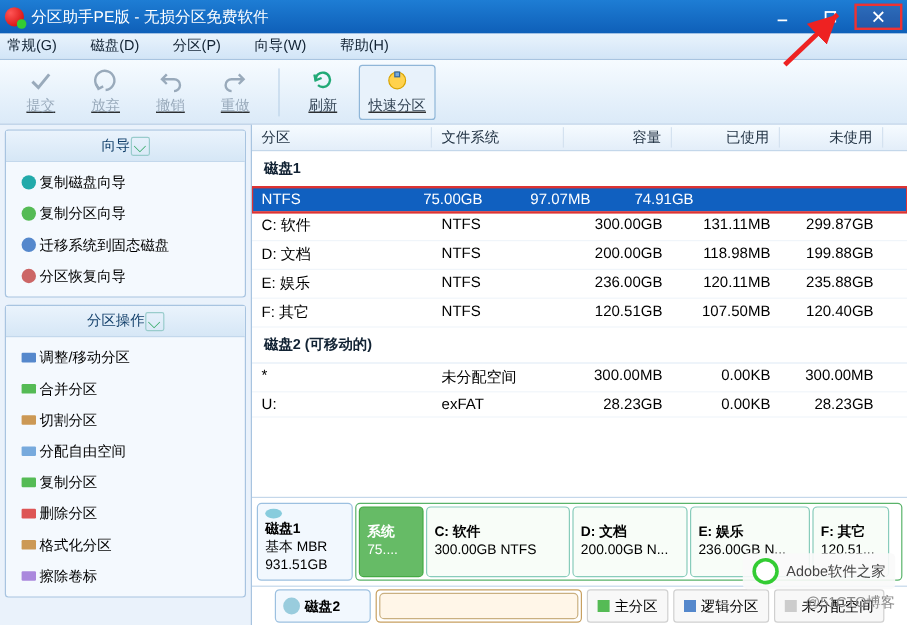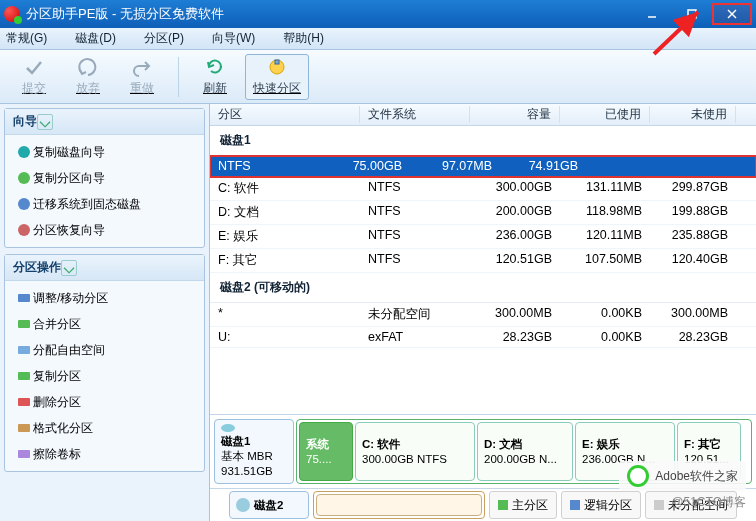--- a/index.html
+++ b/index.html
@@ -21,21 +21,21 @@
 .tbtn .ticon svg { width: 20px; height: 20px; }
 .tbtn .tlbl { font-size: 12px; margin-top: 2px; }
 .tbtn.disabled { color: #9ab; }
 .tsep { width: 1px; height: 40px; background: #bcd3e8; margin: 0 6px; }
 .tbtn.boxed { border: 1px solid #8fb6d8; background: #e8f2fb; width: 64px; }
 
 .body { display: flex; height: calc(521px - 28px - 22px - 54px); }
 
 .sidebar { width: 210px; background: #eaf2fb; border-right: 1px solid #a8c4e0; overflow-y: auto; padding: 4px; }
 .panel { border: 1px solid #a8c4e0; border-radius: 3px; margin-bottom: 6px; background: #f4f9fe; }
-.panel-hd { display: flex; align-items: center; justify-content: flex-start; padding: 4px 8px; font-weight: bold; color: #13406b; background: linear-gradient(#eaf3fc, #d6e7f6); border-bottom: 1px solid #c3d8ec; }
+.panel-hd { display: flex; align-items: center; justify-content: center; padding: 4px 8px; font-weight: normal; color: #13406b; background: linear-gradient(#eaf3fc, #d6e7f6); border-bottom: 1px solid #c3d8ec; }
 .panel-hd .chev { color: #3a6; font-size: 14px; line-height: 1; border: 1px solid #9cc; border-radius: 2px; width: 16px; height: 16px; display:flex; align-items:center; justify-content:center; }
 .panel-body { padding: 4px 0; }
 .sitem { display: flex; align-items: center; gap: 0; padding: 4px 10px; cursor: pointer; }
 .sitem .sicon { width: 18px; height: 18px; display: flex; align-items: center; justify-content: center; }
 .sitem .sicon svg { width: 16px; height: 16px; }
 
 .main { flex: 1; display: flex; flex-direction: column; background: #fff; }
 
 .list-hd { display: flex; background: linear-gradient(#f6fbff, #e3eef9); border-bottom: 1px solid #c4d7ea; height: 22px; align-items: center; }
 .list-hd .col { padding: 0 8px; border-right: 1px solid #d4e2f0; font-size: 12px; color: #234; }
@@ -135,20 +135,28 @@
         <svg viewBox="0 0 20 20">
           <path d="M4 16 A8 8 0 1 1 10 18" stroke="#9ab" stroke-width="2" fill="none"></path>
           <path d="M2 13 L4 17 L8 15" stroke="#9ab" stroke-width="2" fill="none"></path>
         </svg>
       </div>
     <div class="tlbl">放弃</div>
   </div>
   <div class="tbtn disabled">
     <div class="ticon">
         <svg viewBox="0 0 20 20">
+          <path d="M7 5 L3 9 L7 13 M3 9 H13 A5 5 0 0 1 13 19" stroke="#9ab" stroke-width="2" fill="none"></path>
+        </svg>
+      </div>
+    <div class="tlbl">撤销</div>
+  </div>
+  <div class="tbtn disabled">
+    <div class="ticon">
+        <svg viewBox="0 0 20 20">
           <path d="M13 5 L17 9 L13 13 M17 9 H7 A5 5 0 0 0 7 19" stroke="#9ab" stroke-width="2" fill="none"></path>
         </svg>
       </div>
     <div class="tlbl">重做</div>
   </div>
   <div class="tsep"></div>
   <div class="tbtn">
     <div class="ticon">
         <svg viewBox="0 0 20 20">
           <path d="M4 10 A6 6 0 1 1 6 14" stroke="#2a7" stroke-width="2" fill="none"></path>
@@ -225,20 +233,28 @@
             </span>
      <span>调整/移动分区</span>
    </div>
           <div class="sitem">
      <span class="sicon">
               <svg viewBox="0 0 16 16">
                 <rect x="2" y="4" width="12" height="8" rx="1" fill="#5b5"></rect>
               </svg>
             </span>
      <span>合并分区</span>
+   </div>
+          <div class="sitem">
+     <span class="sicon">
+              <svg viewBox="0 0 16 16">
+                <rect x="2" y="4" width="12" height="8" rx="1" fill="#c95"></rect>
+              </svg>
+            </span>
+     <span>切割分区</span>
    </div>
           <div class="sitem">
      <span class="sicon">
               <svg viewBox="0 0 16 16">
                 <rect x="2" y="4" width="12" height="8" rx="1" fill="#7ad"></rect>
               </svg>
             </span>
      <span>分配自由空间</span>
    </div>
           <div class="sitem">

